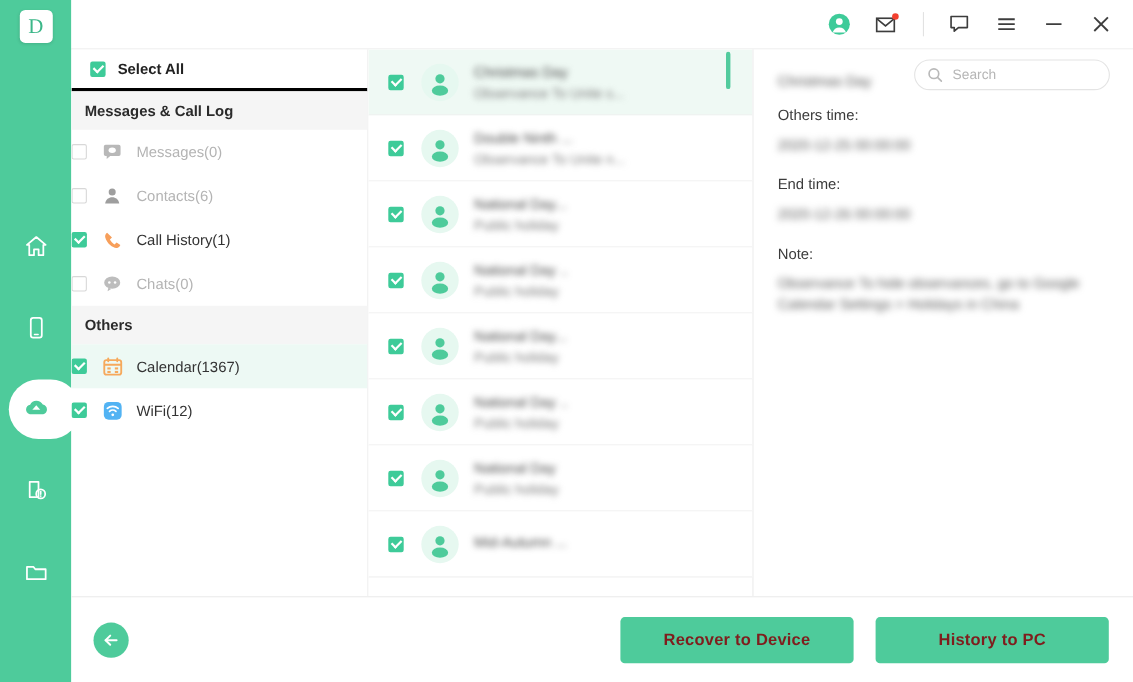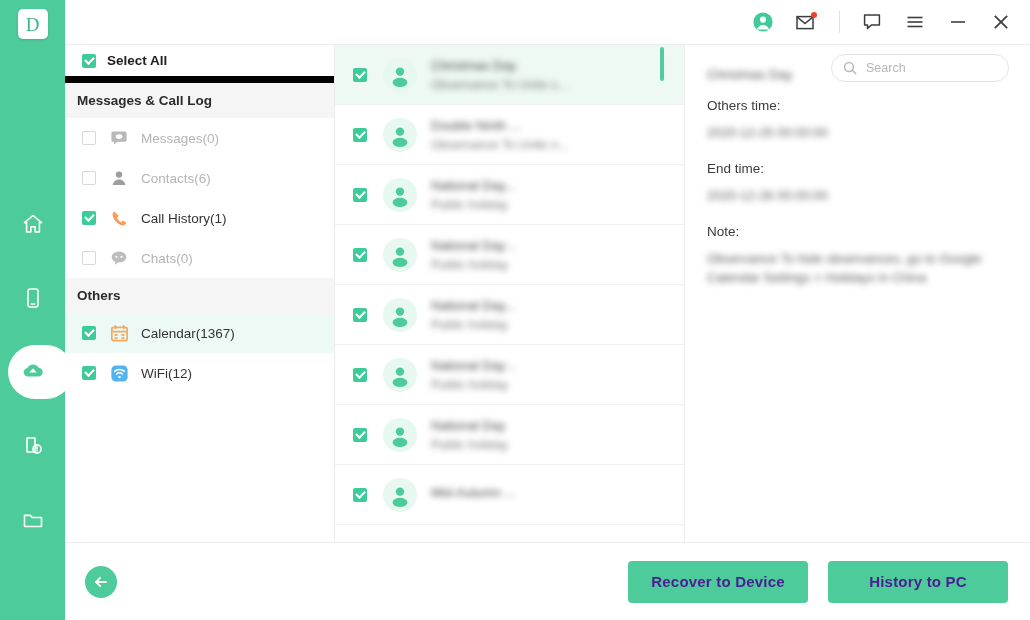--- a/index.html
+++ b/index.html
@@ -110,33 +110,32 @@
     border-right: 1px solid #ececec;
     background: #ffffff;
     display: flex; flex-direction: column;
     overflow: hidden;
   }
   .selectall {
     height: 38px;
     display: flex; align-items: center;
     padding-left: 17px;
     font-size: 13.5px; font-weight: bold; color: #222;
-    border-bottom: 7px solid #000000;
+    border-bottom: 3px solid #000000;
   }
   .cat-group-title {
     height: 35px;
     background: #f5f5f5;
     display: flex; align-items: center;
     padding-left: 12px;
     font-size: 13.5px; font-weight: bold; color: #2b2b2b;
   }
   .cat-row {
     height: 40px;
     display: flex; align-items: center;
-    padding-left: 17px;
     font-size: 13.5px;
     color: #333;
   }
   .cat-row.muted { color: #b4b4b4; }
   .cat-row.sel { background: #edf9f4; }
   .cat-row .cicon {
     width: 22px; height: 22px;
     margin-left: 12px; margin-right: 11px;
     display: flex; align-items: center; justify-content: center;
   }
@@ -288,25 +287,25 @@
     background: #4ecb9b;
     display: flex; align-items: center; justify-content: center;
     cursor: pointer;
   }
   .footer-actions {
     margin-left: auto;
     display: flex;
     gap: 20px;
   }
   .act {
-    width: 180px; height: 42px;
+    width: 212px; height: 42px;
     border: none;
     border-radius: 4px;
     background: #4ecb9b;
-    color: #4c1d95;
+    color: #7f1d1d;
     font-size: 15px;
     font-weight: bold;
     font-family: "Liberation Sans", sans-serif;
     cursor: pointer;
     letter-spacing: .2px;
   }
 </style>
 </head>
 <body>
 

